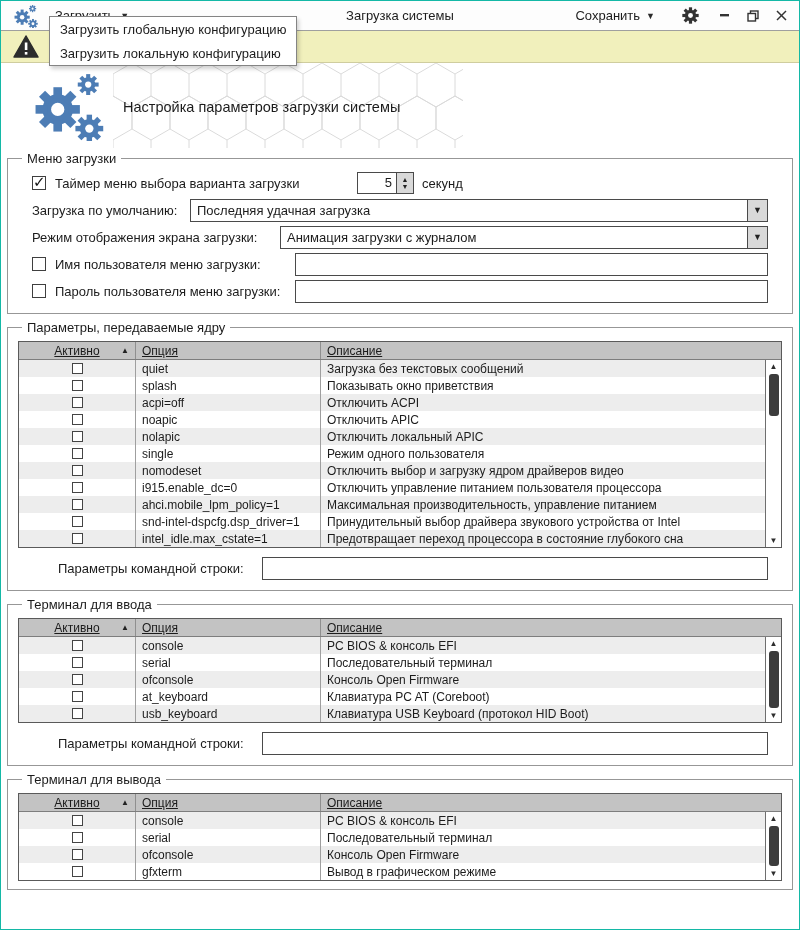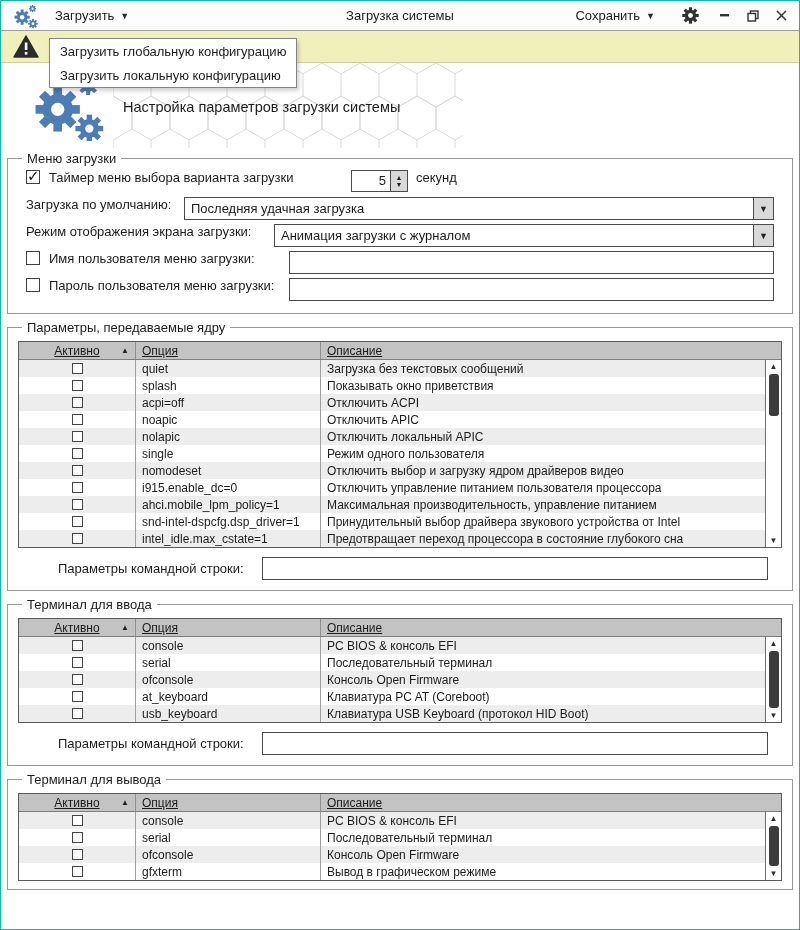--- a/index.html
+++ b/index.html
@@ -11,39 +11,39 @@
   .menubar { position:relative; height:30px; flex:0 0 30px; display:flex; align-items:center; padding:0 8px; background:#fdfdfd; border-bottom:1px solid #9f9f9f; z-index:5; }
   .menubar .applogo { width:26px; height:24px; color:#4d7db5; margin:0 6px 0 4px; }
   .menuitem { display:flex; align-items:center; gap:6px; padding:0 10px; height:100%; cursor:default; }
   .menuitem .carets { font-size:9px; color:#2b2b2b; }
   .wtitle { position:absolute; left:50%; transform:translateX(-50%); white-space:nowrap; }
   .mright { margin-left:auto; display:flex; align-items:center; gap:8px; }
   .gearbtn { width:22px; height:22px; display:flex; align-items:center; justify-content:center; color:#333; margin:0 6px; }
   .winbtn { width:20px; height:20px; display:flex; align-items:center; justify-content:center; color:#333; }
 
   
-  .dropdown { position:absolute; top:37px; left:48px; background:#fff; border:1px solid #848484; box-shadow:2px 3px 4px rgba(0,0,0,0.18); z-index:20; min-width:238px; }
+  .dropdown { position:absolute; top:15px; left:48px; background:#fff; border:1px solid #848484; box-shadow:2px 3px 4px rgba(0,0,0,0.18); z-index:20; min-width:238px; }
   .dropdown .mi { height:24px; display:flex; align-items:center; padding:0 10px; white-space:nowrap; }
 
   
   .warnbar { height:32px; flex:0 0 32px; background:#f1f0bc; border-bottom:1px solid #cfcd9f; display:flex; align-items:center; padding:0 12px; gap:10px; }
   .warnbar svg { flex:0 0 auto; }
 
   
   .banner { position:relative; height:85px; flex:0 0 85px; background:#fff; overflow:hidden; }
   .banner .hexes { position:absolute; left:112px; top:0; }
   .banner .biglogo { position:absolute; left:26px; top:8px; width:84px; height:70px; color:#4d7db5; }
   .banner .btitle { position:absolute; left:122px; top:36px; font-size:14.5px; }
 
   
   .content { flex:1 1 auto; padding:3px 6px 0 6px; display:flex; flex-direction:column; }
   fieldset { border:1px solid #979797; margin-bottom:6px; padding:3px 10px 8px 10px; }
   legend { padding:0 5px; margin-left:4px; font-size:13px; }
 
-  .row { display:flex; align-items:flex-start; height:26px; margin:1px 8px; }
+  .row { display:flex; align-items:center; height:26px; margin:1px 14px; }
   .lblw { margin-right:8px; white-space:nowrap; }
   .cb { width:14px; height:14px; border:1px solid #3f3f3f; background:#fff; margin-right:9px; position:relative; flex:0 0 14px; }
   .cb.checked::after { content:"✓"; position:absolute; left:0px; top:-4px; font-size:15px; font-weight:bold; color:#111; }
 
   .spinbox { display:flex; height:22px; border:1px solid #4a4a4a; margin-left:42px; }
   .spinbox .sval { width:38px; background:#fff; text-align:right; padding:2px 4px 0 0; }
   .spinbox .sbtns { width:17px; background:#d9d9d9; border-left:1px solid #4a4a4a; display:flex; flex-direction:column; align-items:center; justify-content:center; font-size:7px; line-height:7px; color:#222; }
   .unit { margin-left:8px; }
 
   .combo { flex:1 1 auto; height:23px; border:1px solid #4a4a4a; background:#fff; display:flex; align-items:center; }

